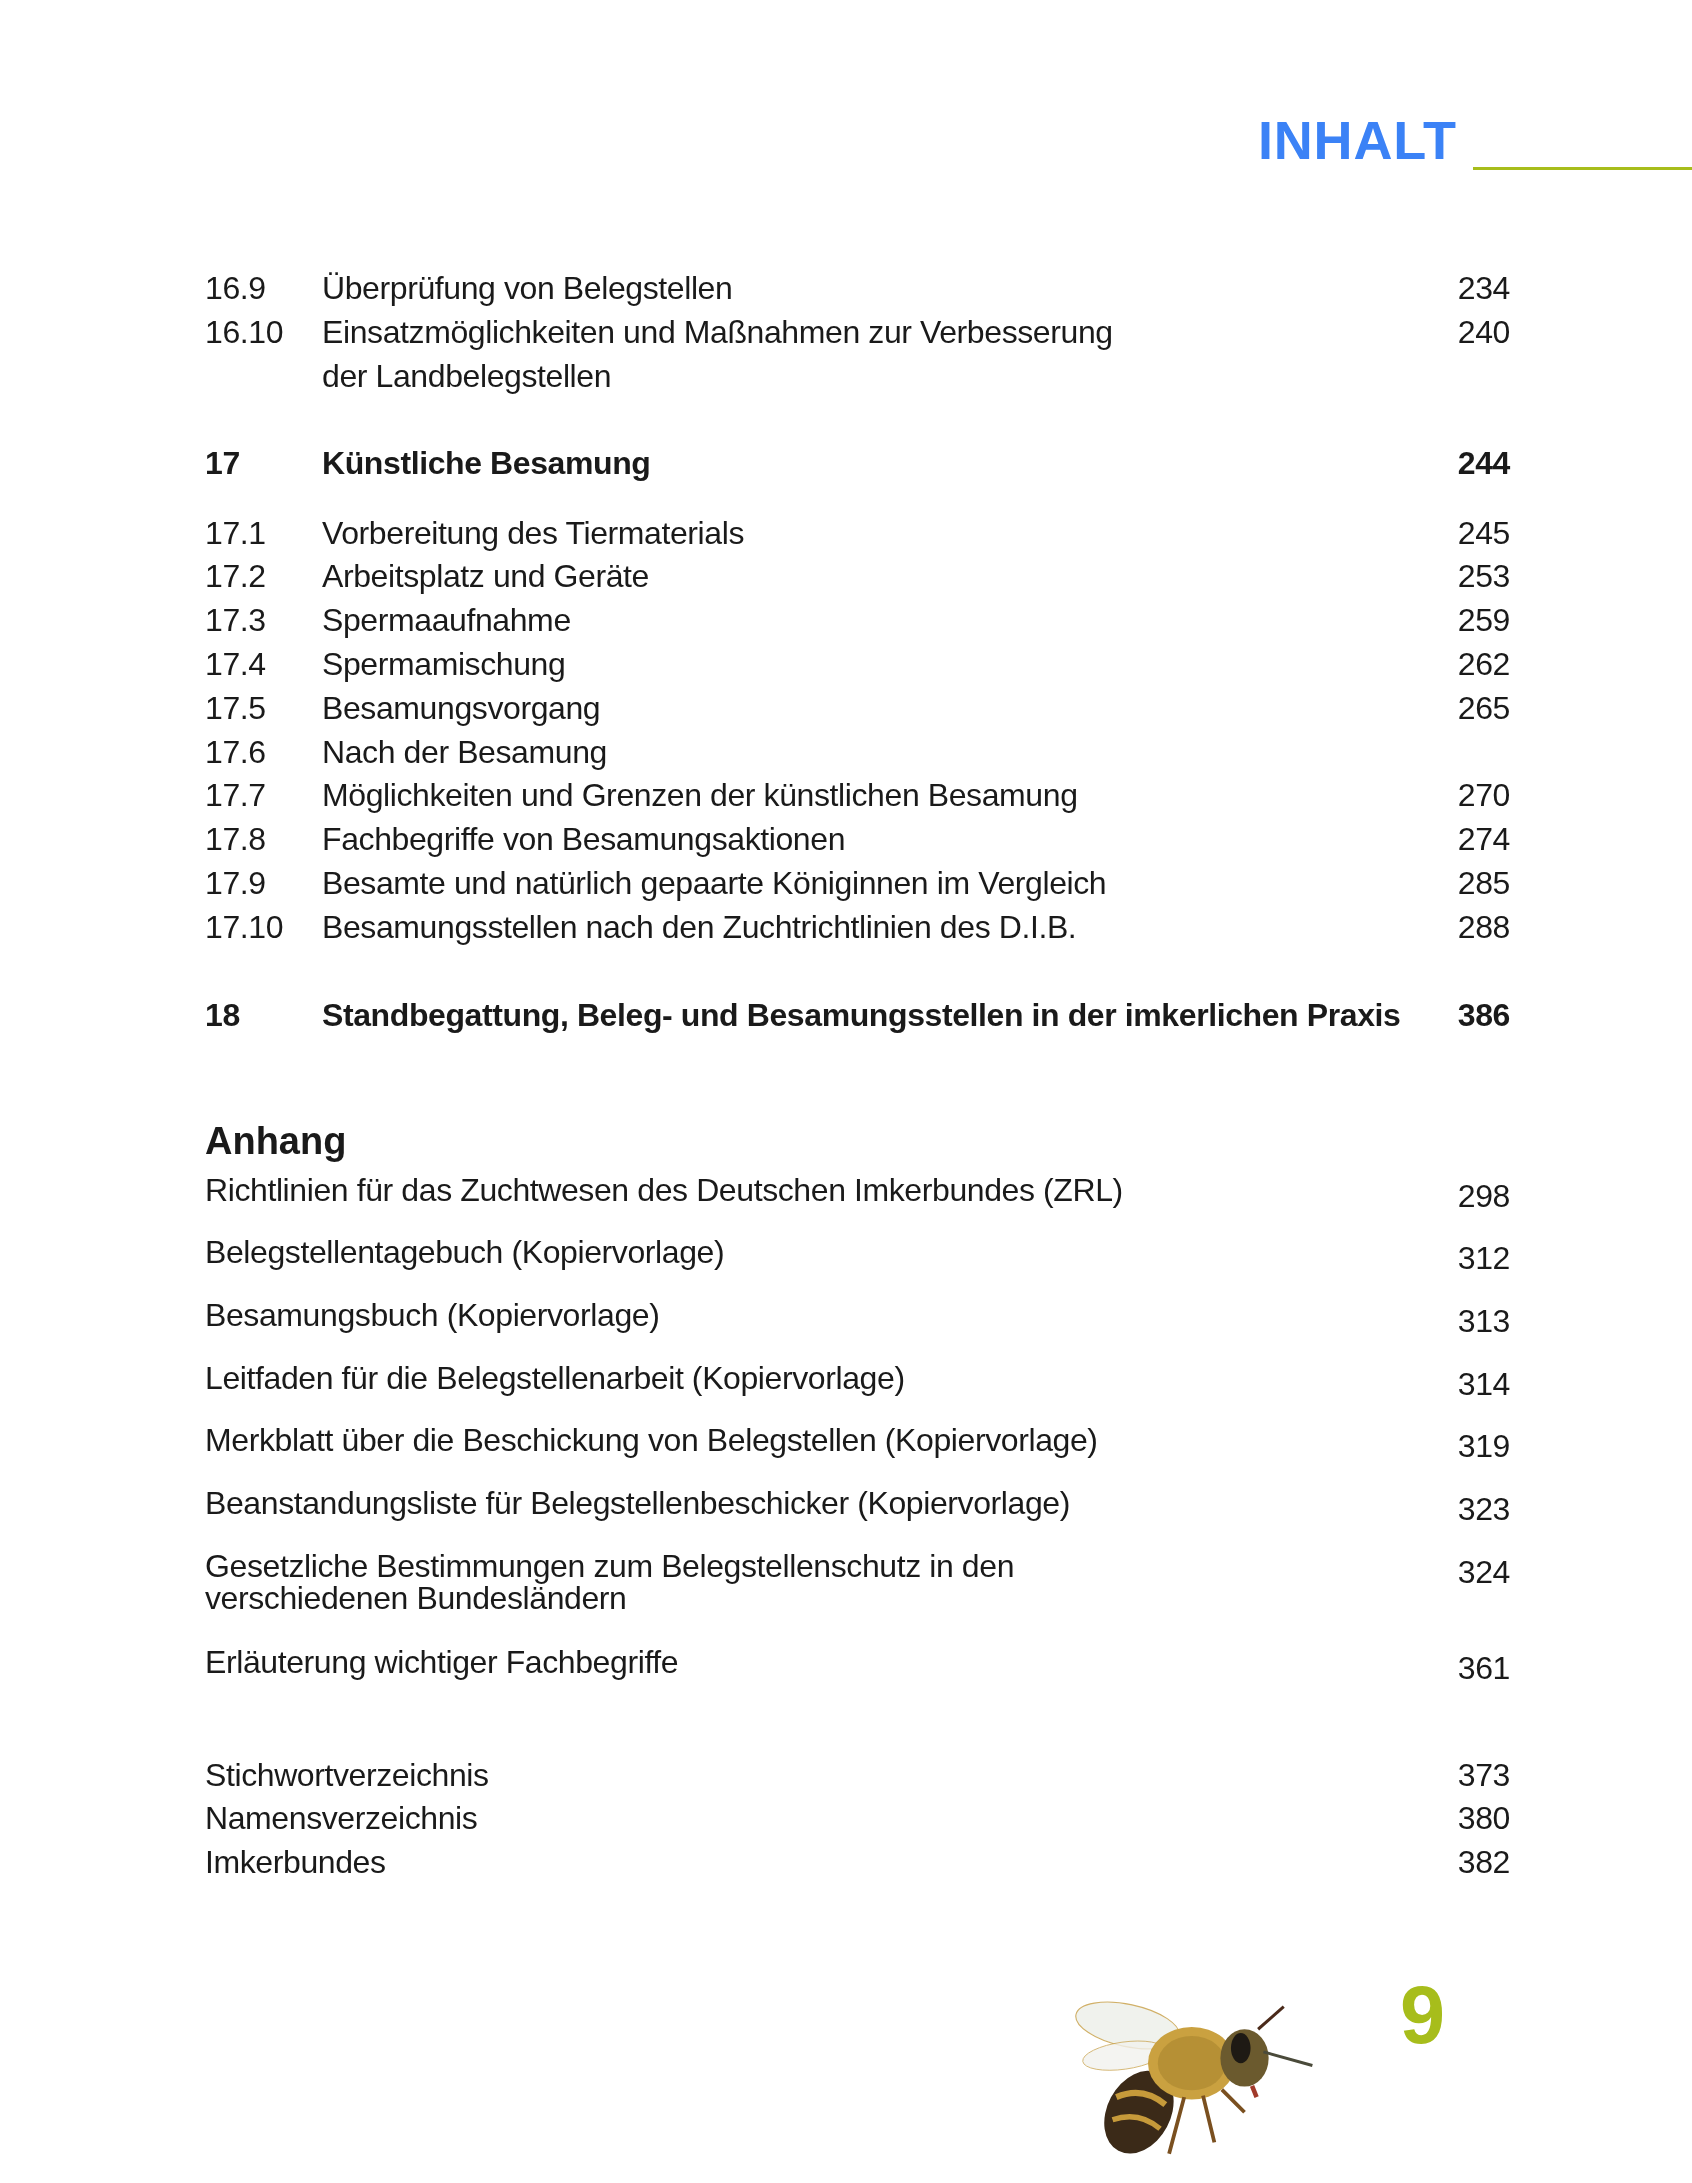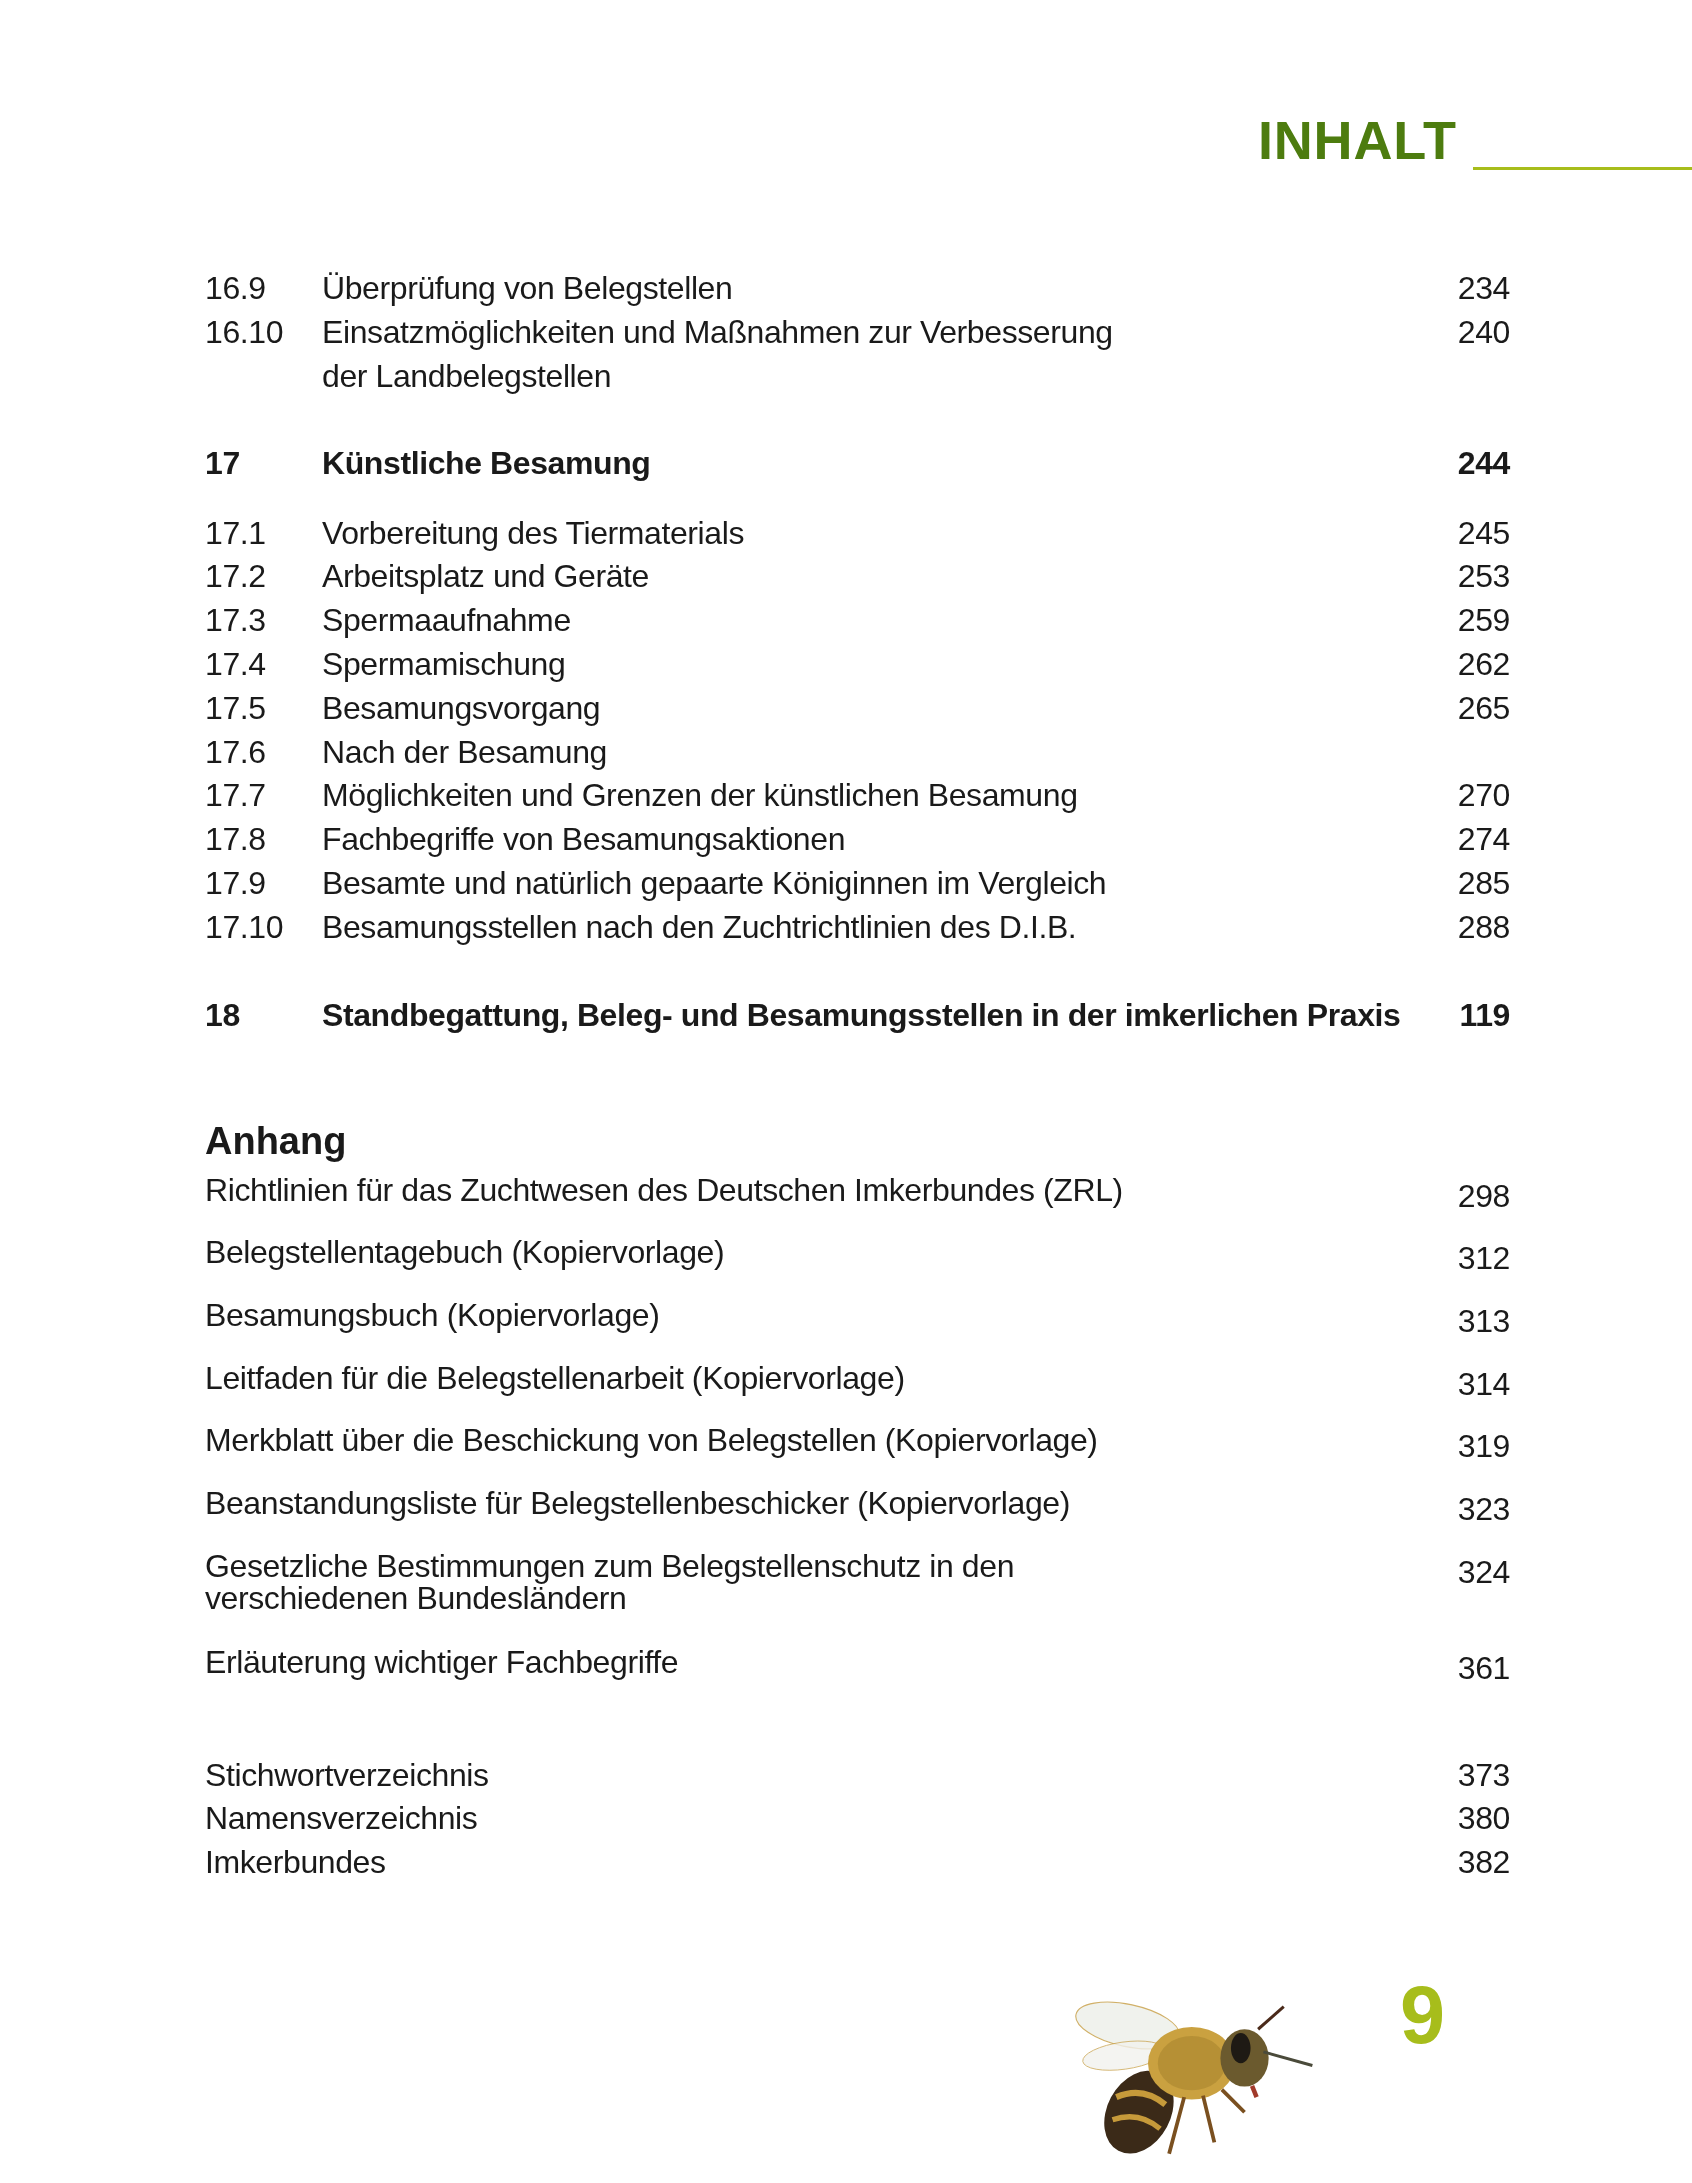--- a/index.html
+++ b/index.html
@@ -1,19 +1,19 @@
 <!DOCTYPE html>
 <html style="font-size:12px"><head>
 <meta charset="utf-8">
 <style>
   html, body { margin: 0; padding: 0; background: #ffffff; }
   body { width: 1693px; height: 2183px; position: relative; overflow: hidden;
          font-family: "Liberation Sans", sans-serif; color: #1a1a1a; }
   .header-title { position: absolute; left: 1258px; top: 113px; font-size: 54px; font-weight: bold;
-                  color: #4d7c0f; letter-spacing: 0.8px; line-height: 1; }
+                  color: #3b82f6; letter-spacing: 0.8px; line-height: 1; }
   .header-rule { position: absolute; left: 1473px; top: 167px; width: 220px; height: 3px; background: #a7bd1b; }
 
   .toc { position: absolute; left: 205px; width: 1305px; }
   .row { position: absolute; left: 0; width: 1305px; font-size: 32px; line-height: 44px; letter-spacing: -0.4px; }
   .row .num { position: absolute; left: 0; }
   .row .title { position: absolute; left: 117px; width: 1056px; }
   .row .page { position: absolute; right: 0; text-align: left; }
   .row.bold { font-weight: bold; }
   .row.appendix .title { left: 0; width: 1132px; line-height: 32px; }
   .section-heading { position: absolute; left: 205px; top: 1120px; font-size: 38px; font-weight: bold; }
@@ -96,21 +96,21 @@
   </div>
   <div class="row" style="top:905px">
     <span class="num">17.10</span>
     <span class="title">Besamungsstellen nach den Zuchtrichtlinien des D.I.B.</span>
     <span class="page">288</span>
   </div>
 
   <div class="row bold" style="top:993px">
     <span class="num">18</span>
     <span class="title" style="width:1162px">Standbegattung, Beleg- und Besamungsstellen in der imkerlichen Praxis</span>
-    <span class="page">119</span>
+    <span class="page">386</span>
   </div>
 </div>
 
 <div class="section-heading">Anhang</div>
 
 <div class="toc">
   <div class="row appendix" style="top:1174px">
     <span class="title">Richtlinien für das Zuchtwesen des Deutschen Imkerbundes (ZRL)</span>
     <span class="page">298</span>
   </div>

